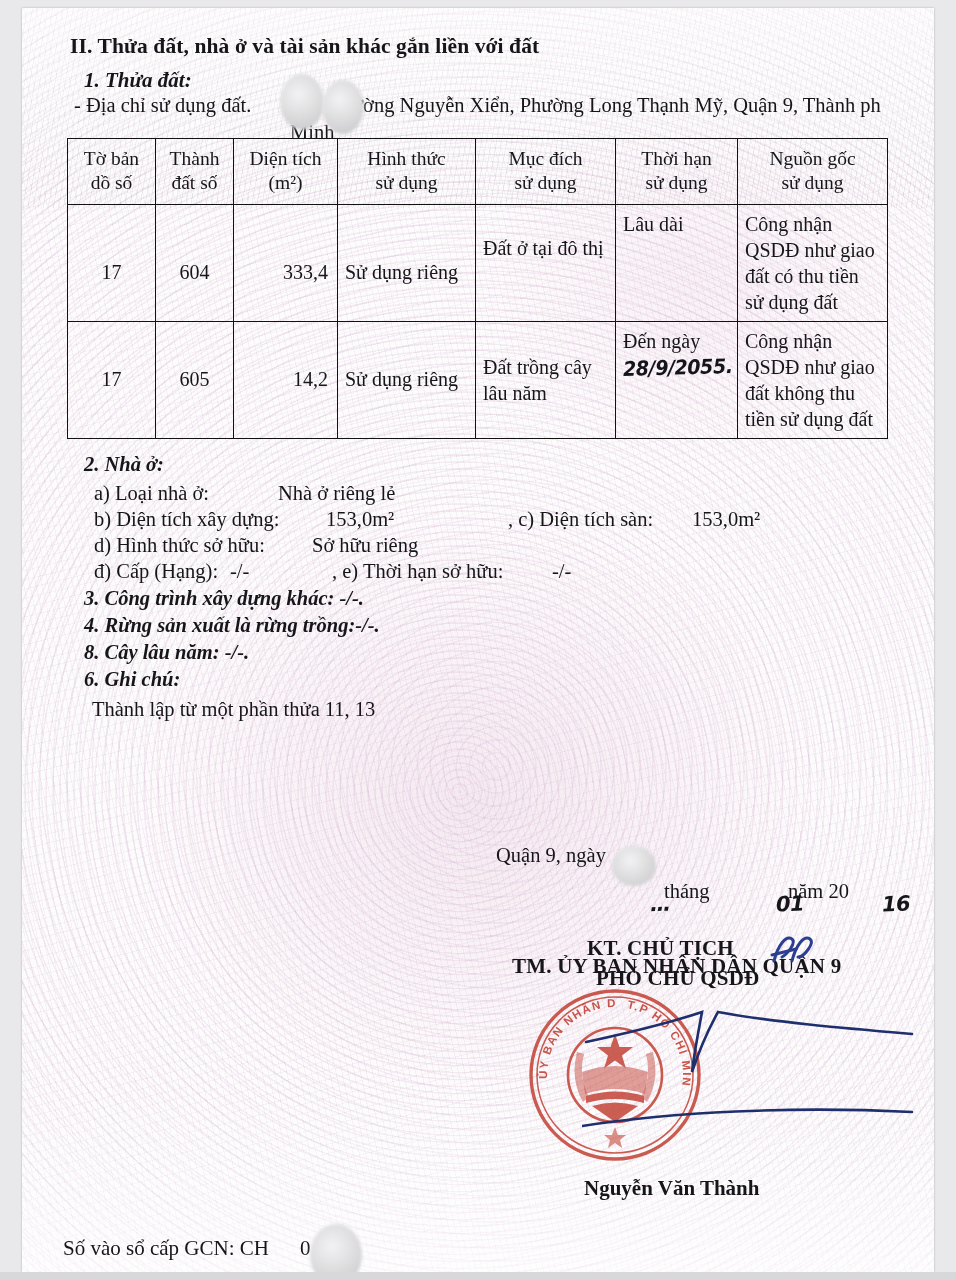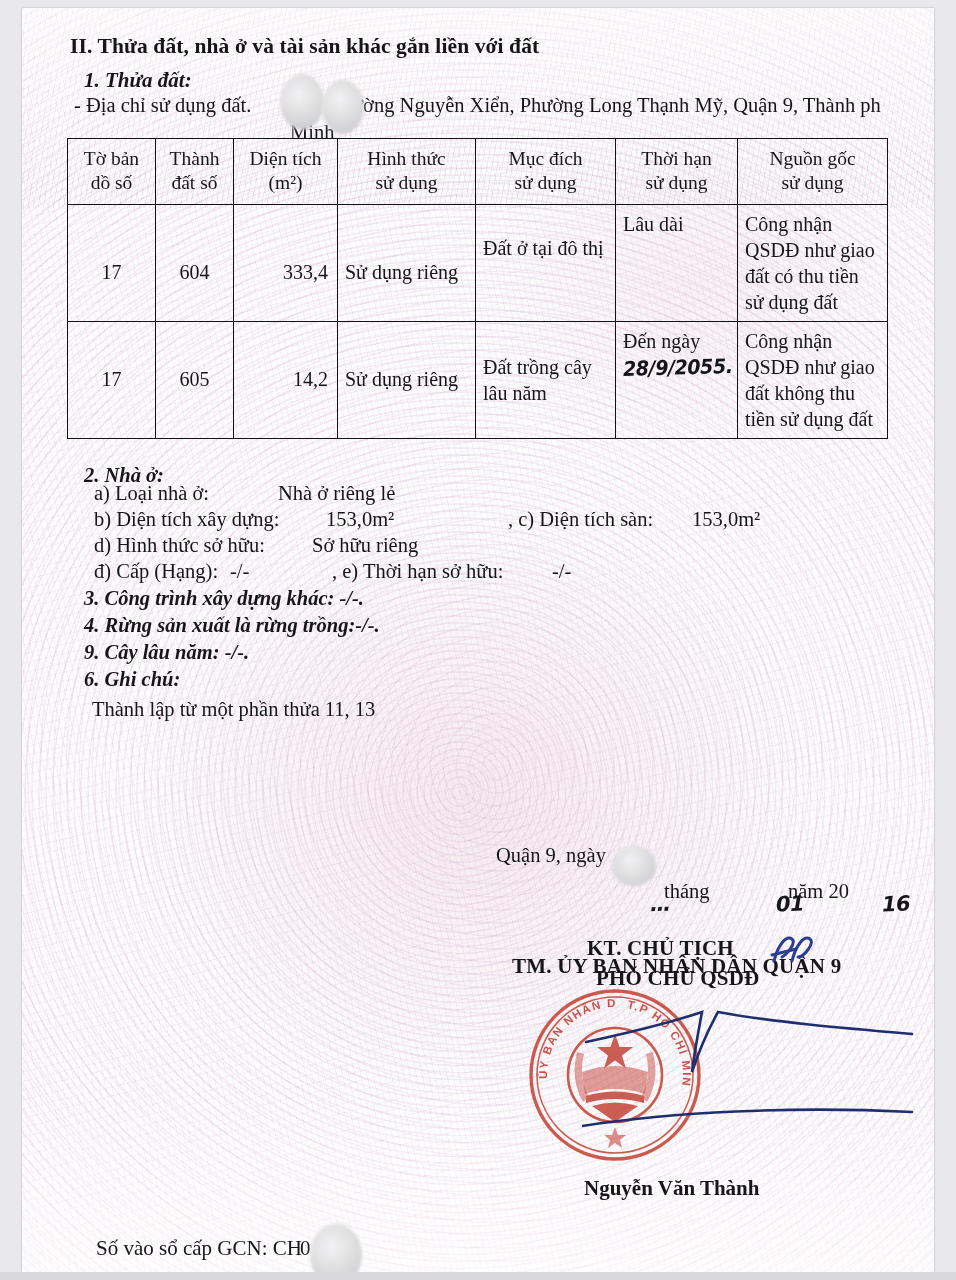--- a/index.html
+++ b/index.html
@@ -318,41 +318,41 @@
                 <span class="hand">28/9/2055.</span>
               </div>
             </td>
             <td>
                 <div class="cell">Công nhận QSDĐ như giao đất không thu tiền sử dụng đất</div>
               </td>
           </tr>
         </tbody>
       </table>
 
-      <div class="ln sec-head" style="left:62px; top:456px;">2. Nhà ở:</div>
+      <div class="ln sec-head" style="left:62px; top:445px;">2. Nhà ở:</div>
 
       <div class="ln body-txt" style="left:72px; top:474px;">a) Loại nhà ở:</div>
       <div class="ln body-txt" style="left:256px; top:474px;">Nhà ở riêng lẻ</div>
 
       <div class="ln body-txt" style="left:72px; top:500px;">b) Diện tích xây dựng:</div>
       <div class="ln body-txt" style="left:304px; top:500px;">153,0m²</div>
       <div class="ln body-txt" style="left:486px; top:500px;">, c) Diện tích sàn:</div>
       <div class="ln body-txt" style="left:670px; top:500px;">153,0m²</div>
 
       <div class="ln body-txt" style="left:72px; top:526px;">d) Hình thức sở hữu:</div>
       <div class="ln body-txt" style="left:290px; top:526px;">Sở hữu riêng</div>
 
       <div class="ln body-txt" style="left:72px; top:552px;">đ) Cấp (Hạng):</div>
       <div class="ln body-txt" style="left:208px; top:552px;">-/-</div>
       <div class="ln body-txt" style="left:310px; top:552px;">, e) Thời hạn sở hữu:</div>
       <div class="ln body-txt" style="left:530px; top:552px;">-/-</div>
 
       <div class="ln sec-head" style="left:62px; top:579px;">3. Công trình xây dựng khác: -/-.</div>
       <div class="ln sec-head" style="left:62px; top:606px;">4. Rừng sản xuất là rừng trồng:-/-.</div>
-      <div class="ln sec-head" style="left:62px; top:633px;">9. Cây lâu năm: -/-.</div>
+      <div class="ln sec-head" style="left:62px; top:633px;">8. Cây lâu năm: -/-.</div>
       <div class="ln sec-head" style="left:62px; top:660px;">6. Ghi chú:</div>
       <div class="ln body-txt" style="left:70px; top:690px;">Thành lập từ một phần thửa 11, 13</div>
 
       <div class="ln sig-line" style="left:474px; top:836px;">Quận 9, ngày</div>
       <div class="ln" style="left:596px; top:866px;">
         <span class="hand-sm">…</span>
       </div>
       <div class="ln sig-line" style="left:642px; top:872px;">tháng</div>
       <div class="ln" style="left:722px; top:866px;">
         <span class="hand-sm">01</span>
@@ -400,21 +400,21 @@
         </g>
       </svg>
       <svg class="ink-small" viewBox="0 0 46 32">
         <g fill="none" stroke="#2c3e8f" stroke-width="3" stroke-linecap="round">
           <path d="M 4,28 C 8,12 16,2 22,6 C 27,10 16,22 12,24"></path>
           <path d="M 22,28 C 26,12 34,2 40,6 C 45,10 34,24 28,24"></path>
           <path d="M 2,22 L 26,16"></path>
         </g>
       </svg>
 
-      <div class="ln footer-txt" style="left:74px; top:1228px;">Số vào sổ cấp GCN: CH</div>
+      <div class="ln footer-txt" style="left:41px; top:1228px;">Số vào sổ cấp GCN: CH</div>
       <div class="ln footer-txt" style="left:278px; top:1228px;">0</div>
 
       <div class="redact" style="left:258px; top:66px; width:44px; height:56px;"></div>
       <div class="redact" style="left:300px; top:72px; width:42px; height:54px;"></div>
       <div class="redact" style="left:590px; top:838px; width:44px; height:40px;"></div>
       <div class="redact" style="left:288px; top:1216px; width:52px; height:62px;"></div>
 
     </div>
   </div>
 </div>

